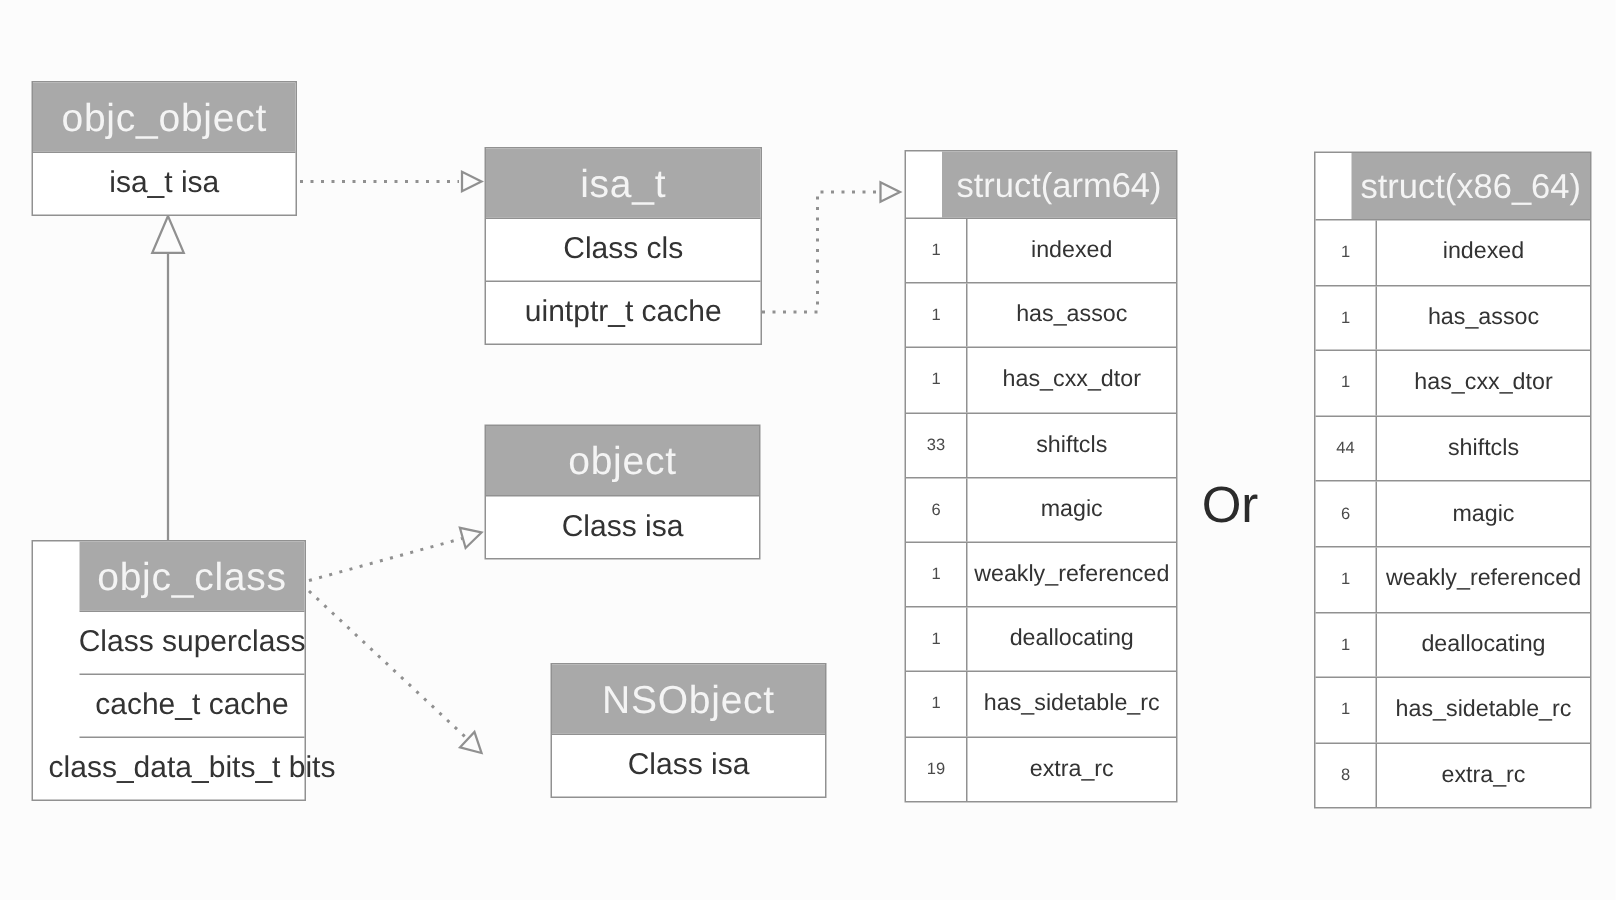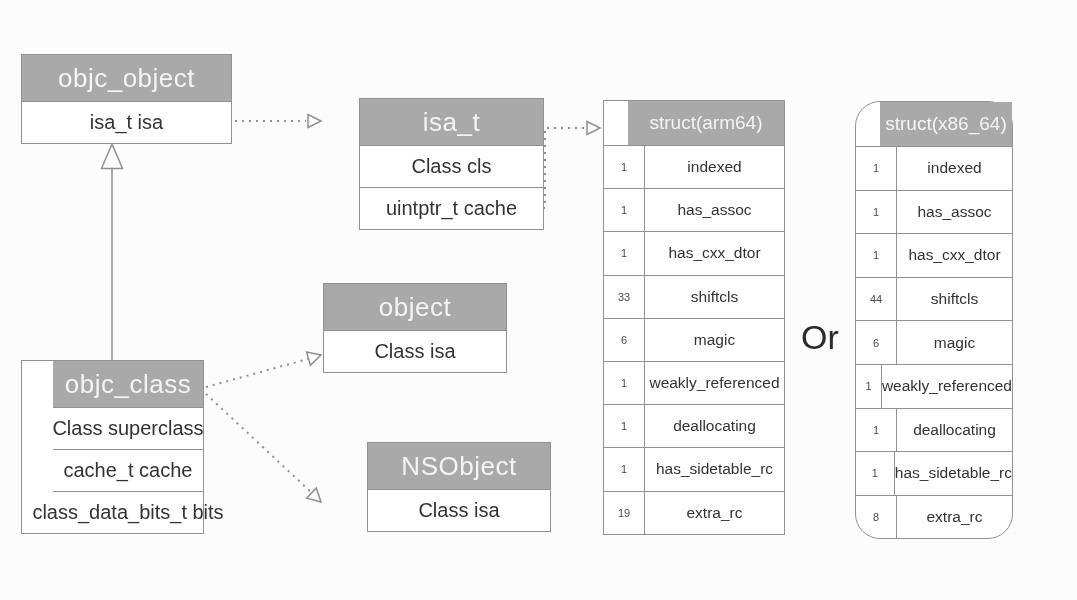--- a/index.html
+++ b/index.html
@@ -17,21 +17,21 @@
 
   .uml-box{position:absolute;background:#ffffff;border:1px solid var(--border);}
   .uml-header{height:46px;background:var(--header-bg);color:var(--header-text);
     display:flex;align-items:center;justify-content:center;font-size:26px;letter-spacing:.5px;
     white-space:nowrap;}
   .uml-row{height:42px;border-top:1px solid var(--border);display:flex;align-items:center;
     justify-content:center;font-size:20px;color:var(--row-text);white-space:nowrap;}
 
   .struct-table{position:absolute;background:#ffffff;border:1px solid var(--border);}
   .struct-header{height:44px;background:var(--header-bg);color:var(--header-text);
-    display:flex;align-items:center;justify-content:center;font-size:19px;white-space:nowrap;margin-left:24px;}
+    display:flex;align-items:center;justify-content:center;font-size:23px;white-space:nowrap;margin-left:24px;}
   .struct-row{display:flex;height:43.2px;border-top:1px solid var(--border);}
   .x86 .struct-row{height:43.6px;}
   .struct-row .bits{width:41px;border-right:1px solid var(--border);display:flex;
     align-items:center;justify-content:center;font-size:11px;color:var(--bits-text);}
   .struct-row .field{flex:1;display:flex;align-items:center;justify-content:center;
     font-size:15.5px;color:var(--row-text);white-space:nowrap;}
 
   .or-label{position:absolute;left:796px;top:318px;width:48px;text-align:center;
     font-size:34px;color:var(--or-text);}
   .watermark{position:absolute;right:11px;top:557px;font-size:18px;letter-spacing:1px;
@@ -53,26 +53,26 @@
     <line class="solid" x1="112" y1="168" x2="112" y2="360"></line>
     <polygon class="arrowhead" points="112,144 101.5,168.5 122.5,168.5"></polygon>
 
     <line class="dotted" x1="206" y1="387" x2="308" y2="359"></line>
     <polygon class="arrowhead" points="321,355 310.4,365.3 306.6,351.9"></polygon>
 
     <line class="dotted" x1="206" y1="394" x2="312" y2="493"></line>
     <polygon class="arrowhead" points="321,502 306.7,498.2 316.3,488"></polygon>
   </svg>
 
-  <div class="uml-box" style="left:21px;top:54px;width:211px;">
+  <div class="uml-box" style="left:21px;top:54px;width:177px;">
     <div class="uml-header">objc_object</div>
     <div class="uml-row">isa_t isa</div>
   </div>
 
-  <div class="uml-box" style="left:323px;top:98px;width:185px;margin-left:36px;">
+  <div class="uml-box" style="left:323px;top:98px;width:185px;">
     <div class="uml-header">isa_t</div>
     <div class="uml-row">Class cls</div>
     <div class="uml-row">uintptr_t cache</div>
   </div>
 
   <div class="uml-box" style="left:323px;top:283px;width:184px;">
     <div class="uml-header">object</div>
     <div class="uml-row">Class isa</div>
   </div>
 
@@ -121,21 +121,21 @@
     <div class="struct-row">
       <div class="bits">1</div>
       <div class="field">has_sidetable_rc</div>
     </div>
     <div class="struct-row">
       <div class="bits">19</div>
       <div class="field">extra_rc</div>
     </div>
   </div>
 
-  <div class="struct-table x86" style="left:855px;top:101px;width:158px;border-radius:25px;">
+  <div class="struct-table x86" style="left:876px;top:101px;width:185px;">
     <div class="struct-header">struct(x86_64)</div>
     <div class="struct-row">
       <div class="bits">1</div>
       <div class="field">indexed</div>
     </div>
     <div class="struct-row">
       <div class="bits">1</div>
       <div class="field">has_assoc</div>
     </div>
     <div class="struct-row">

